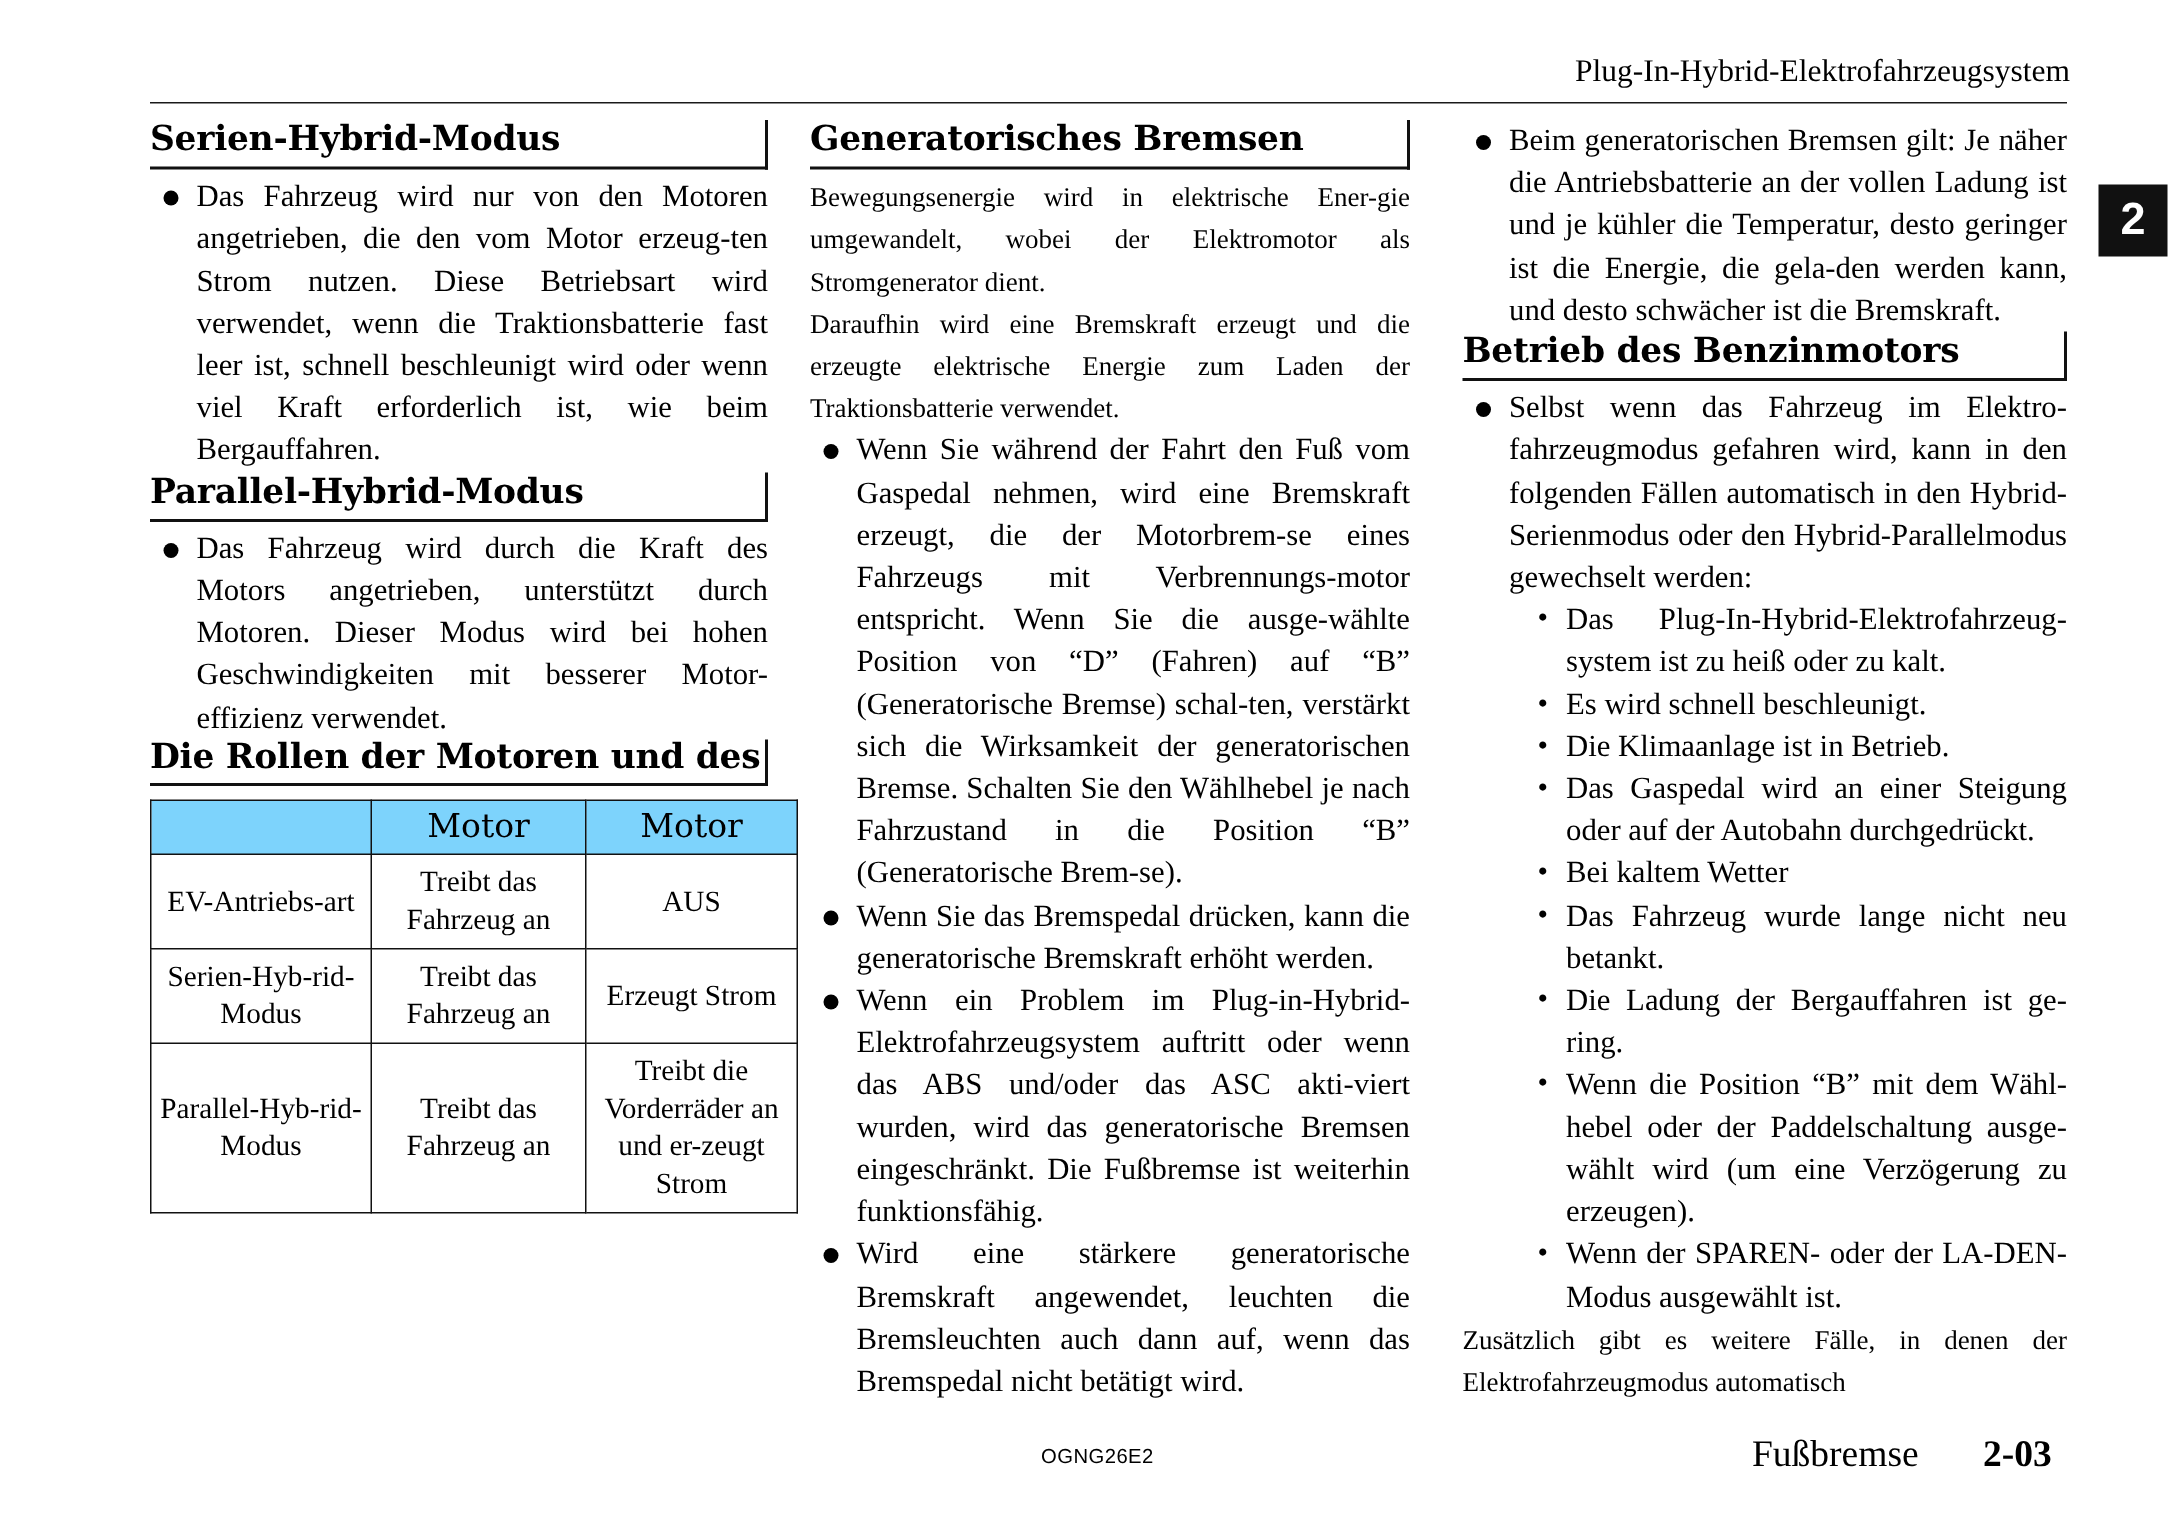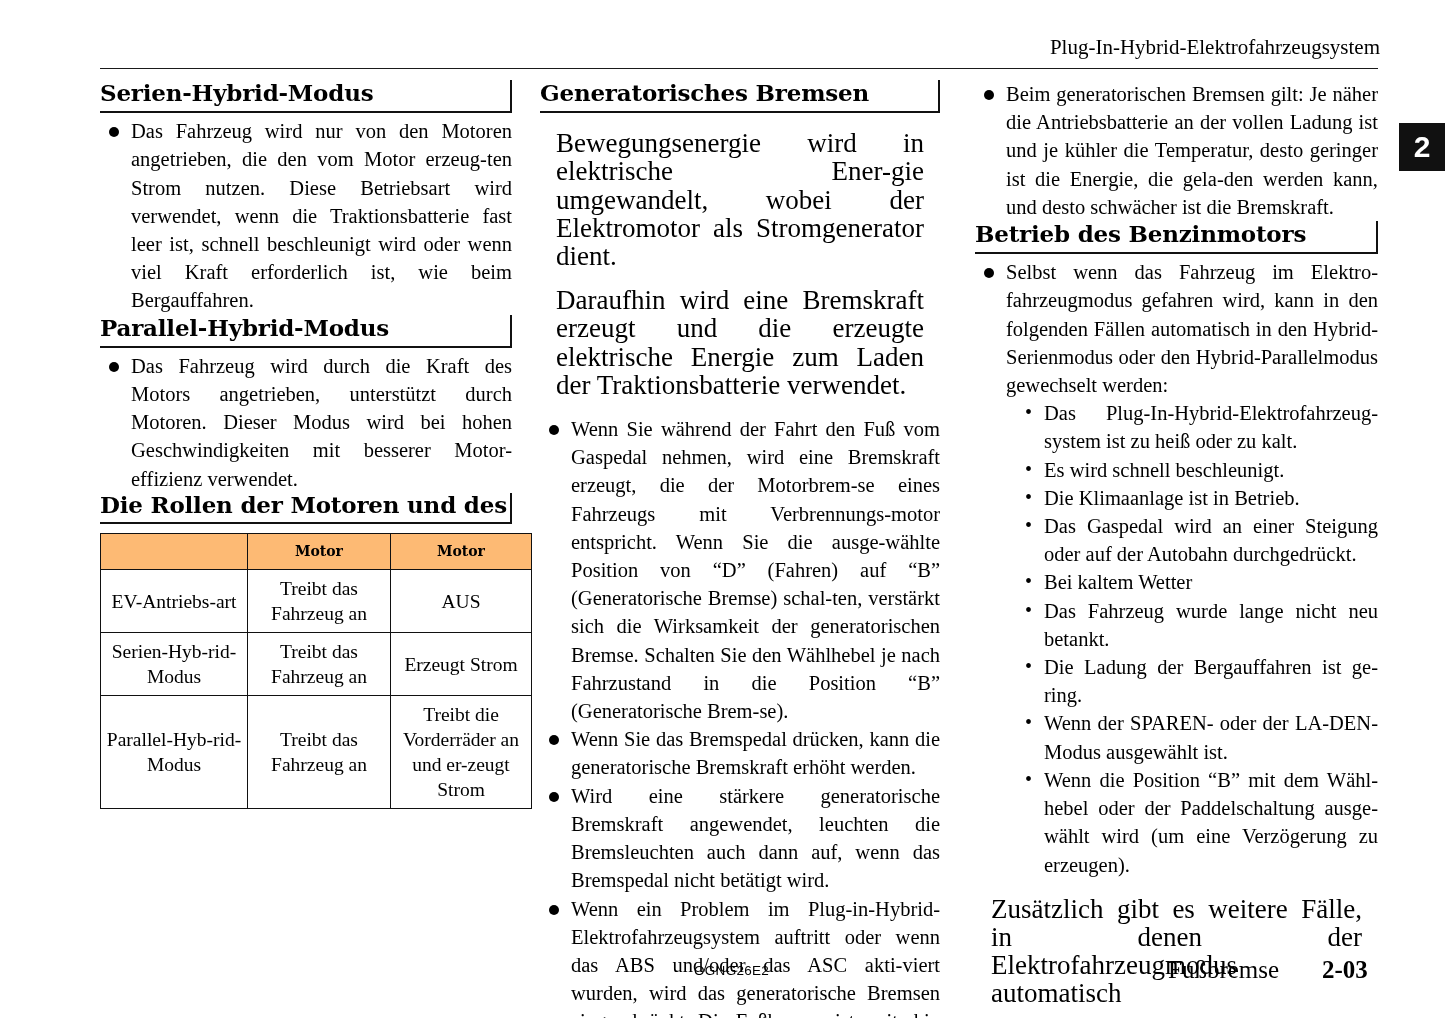--- a/index.html
+++ b/index.html
@@ -53,22 +53,22 @@
   }
   h2.sec::after{
     content:"";position:absolute;right:-2px;bottom:-2px;
     width:2px;height:10px;background:#111;
   }
   h2.sec.two-line{line-height:1.06;}
   .sec-gap-top{margin-top:26px;}
 
   
   p.body{
-    margin:16px;
-    font-size:27px;
+    margin:0;
+    font-size:18px;
     line-height:28.2px;
     text-align:justify;
     text-justify:inter-word;
     hyphens:manual;
   }
   p.body + p.body{margin-top:0;}
 
   
   ul.b1{list-style:none;margin:0;padding:0;}
   ul.b1 > li{
@@ -114,24 +114,24 @@
   table.roles td,table.roles th{
     border:1.7px solid #111111;
     font-size:19.5px;
     line-height:25px;
     text-align:center;
     vertical-align:middle;
     padding:6px 4px;
     font-weight:normal;
   }
   table.roles thead th{
-    background:#fdba74;
+    background:#7dd3fc;
     font-family:"DejaVu Serif","Liberation Serif",serif;
-    font-weight:bold;
-    font-size:14px;
+    font-weight:normal;
+    font-size:22px;
     height:22px;
     padding:5px 4px;
   }
   .c1{width:138px;}
   .c2{width:134px;}
   .c3{width:132px;}
 
   
   .foot-code{
     position:absolute;left:694px;top:963px;
@@ -203,22 +203,22 @@
 
   <div class="col col-mid">
     <h2 class="sec">Generatorisches Bremsen</h2>
 
     <p class="body">Bewegungsenergie wird in elektrische Ener-gie umgewandelt, wobei der Elektromotor als Stromgenerator dient.</p>
     <p class="body">Daraufhin wird eine Bremskraft erzeugt und die erzeugte elektrische Energie zum Laden der Traktionsbatterie verwendet.</p>
 
     <ul class="b1">
       <li>Wenn Sie während der Fahrt den Fuß vom Gaspedal nehmen, wird eine Bremskraft erzeugt, die der Motorbrem-se eines Fahrzeugs mit Verbrennungs-motor entspricht. Wenn Sie die ausge-wählte Position von “D” (Fahren) auf “B” (Generatorische Bremse) schal-ten, verstärkt sich die Wirksamkeit der generatorischen Bremse. Schalten Sie den Wählhebel je nach Fahrzustand in die Position “B” (Generatorische Brem-se).</li>
       <li>Wenn Sie das Bremspedal drücken, kann die generatorische Bremskraft erhöht werden.</li>
+      <li>Wenn ein Problem im Plug-in-Hybrid-Elektrofahrzeugsystem auftritt oder wenn das ABS und/oder das ASC akti-viert wurden, wird das generatorische Bremsen eingeschränkt. Die Fußbremse ist weiterhin funktionsfähig.</li>
       <li>Wird eine stärkere generatorische Bremskraft angewendet, leuchten die Bremsleuchten auch dann auf, wenn das Bremspedal nicht betätigt wird.</li>
-      <li>Wenn ein Problem im Plug-in-Hybrid-Elektrofahrzeugsystem auftritt oder wenn das ABS und/oder das ASC akti-viert wurden, wird das generatorische Bremsen eingeschränkt. Die Fußbremse ist weiterhin funktionsfähig.</li>
     </ul>
   </div>
 
   <div class="col col-right">
     <ul class="b1">
       <li>Beim generatorischen Bremsen gilt: Je näher die Antriebsbatterie an der vollen Ladung ist und je kühler die Temperatur, desto geringer ist die Energie, die gela-den werden kann, und desto schwächer ist die Bremskraft.</li>
     </ul>
 
     <h2 class="sec sec-gap-top">Betrieb des Benzinmotors</h2>
 
@@ -226,22 +226,22 @@
       <li>
         <span>Selbst wenn das Fahrzeug im Elektro-fahrzeugmodus gefahren wird, kann in den folgenden Fällen automatisch in den Hybrid-Serienmodus oder den Hybrid-Parallelmodus gewechselt werden:</span>
         <ul class="b2">
           <li>Das  Plug-In-Hybrid-Elektrofahrzeug-system ist zu heiß oder zu kalt.</li>
           <li class="nojust">Es wird schnell beschleunigt.</li>
           <li class="nojust">Die Klimaanlage ist in Betrieb.</li>
           <li>Das Gaspedal wird an einer Steigung oder auf der Autobahn durchgedrückt.</li>
           <li class="nojust">Bei kaltem Wetter</li>
           <li>Das Fahrzeug wurde lange nicht neu betankt.</li>
           <li>Die Ladung der Bergauffahren ist ge-ring.</li>
+          <li>Wenn die Position “B” mit dem Wähl-hebel oder der Paddelschaltung ausge-wählt wird (um eine Verzögerung zu erzeugen).</li>
           <li>Wenn der SPAREN- oder der LA-DEN-Modus ausgewählt ist.</li>
-          <li>Wenn die Position “B” mit dem Wähl-hebel oder der Paddelschaltung ausge-wählt wird (um eine Verzögerung zu erzeugen).</li>
         </ul>
       </li>
     </ul>
 
     <p class="body">Zusätzlich gibt es weitere Fälle, in denen der Elektrofahrzeugmodus automatisch</p>
   </div>
 
   <div class="foot-code">OGNG26E2</div>
   <div class="foot-sec">Fußbremse</div>
   <div class="foot-page">2-03</div>

